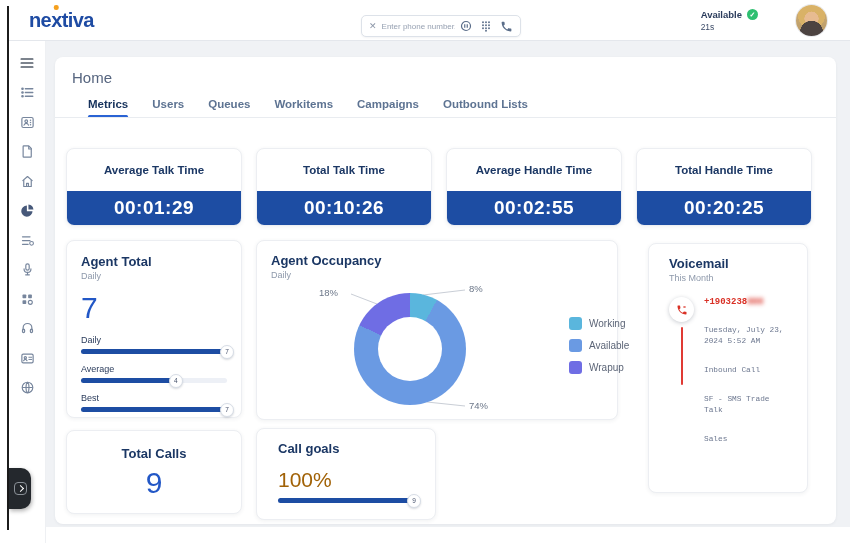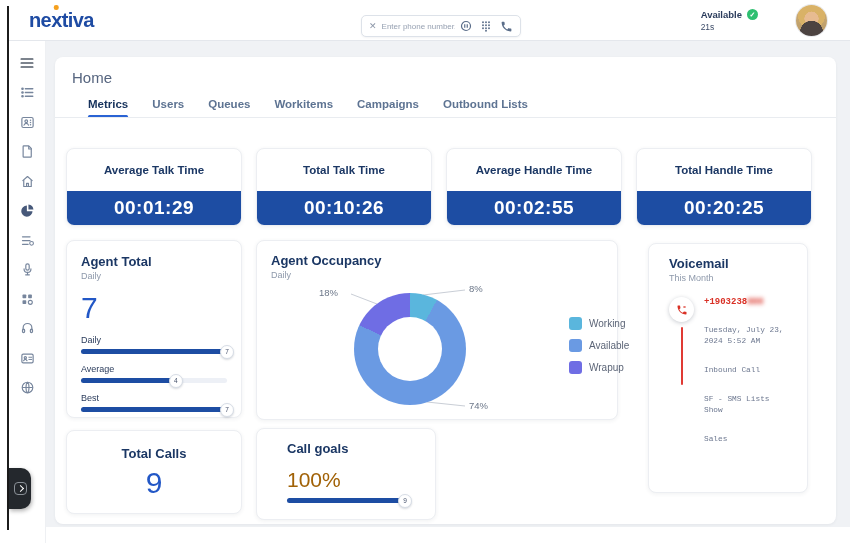--- a/index.html
+++ b/index.html
@@ -89,21 +89,21 @@
   .vm-icon-circle { width:25px; height:25px; border-radius:50%; background:#fff; box-shadow:0 1px 4px rgba(40,50,70,.25); display:flex; align-items:center; justify-content:center; flex-shrink:0; }
   .vm-line { position:absolute; left:11.5px; top:30px; width:2px; height:58px; background:#e03a34; border-radius:1px; }
   .vm-text { margin-left:10px;font-family:Liberation Mono, monospace; }
   .vm-number { font-size:9px; font-weight:700; color:#d93025; }
   .vm-masked { filter:blur(2px); }
   .vm-sub { font-size:7.8px; color:#6d7890; line-height:11px; margin-top:18px; }
 
   
   .total-calls { left:11px; top:373px; width:176px; height:84px; text-align:center; padding-top:13px; }
   .total-calls .big-number { display:block; margin-top:4px; }
-  .call-goals { left:201px; top:371px; width:180px; height:92px; padding:12px 30px; }
+  .call-goals { left:201px; top:371px; width:180px; height:92px; padding:12px 21px; }
   .cg-value { font-size:21px; color:#a16207; font-weight:500; margin-top:12px; }
   .cg-bar-wrap { margin-top:6px; }
 </style>
 </head>
 <body>
 
 <div id="app">
   <div class="edge-line"></div>
 
   <div class="header">
@@ -335,21 +335,21 @@
           <svg width="12" height="12" viewBox="0 0 24 24" fill="#d93025">
               <path d="M6.6 10.8c1.5 2.9 3.8 5.2 6.7 6.7l2.2-2.2c.3-.3.7-.4 1-.2 1.1.4 2.3.6 3.5.6.6 0 1 .4 1 1V20c0 .6-.4 1-1 1C10.6 21 3 13.4 3 4c0-.6.4-1 1-1h3.3c.6 0 1 .4 1 1 0 1.2.2 2.4.6 3.5.1.3 0 .7-.2 1l-2.1 2.3z"></path>
               <path d="M15 4l4 4M19 4l-4 4" stroke="#d93025" stroke-width="1.6" fill="none"></path>
             </svg>
         </div>
         <div class="vm-line"></div>
         <div class="vm-text">
           <div class="vm-number"><span>+1903238</span><span class="vm-masked">888</span></div>
           <div class="vm-sub">Tuesday, July 23, 2024 5:52 AM</div>
           <div class="vm-sub">Inbound Call</div>
-          <div class="vm-sub">SF - SMS Lists Show</div>
+          <div class="vm-sub">SF - SMS Trade Talk</div>
           <div class="vm-sub">Sales</div>
         </div>
       </div>
     </div>
 
     <div class="card total-calls">
       <span class="card-title">Total Calls</span>
       <span class="big-number">9</span>
     </div>
 

